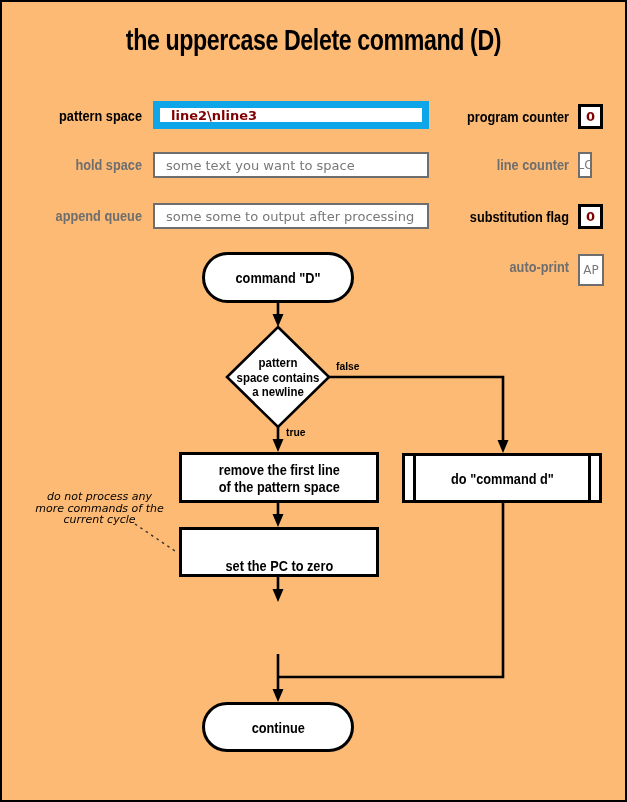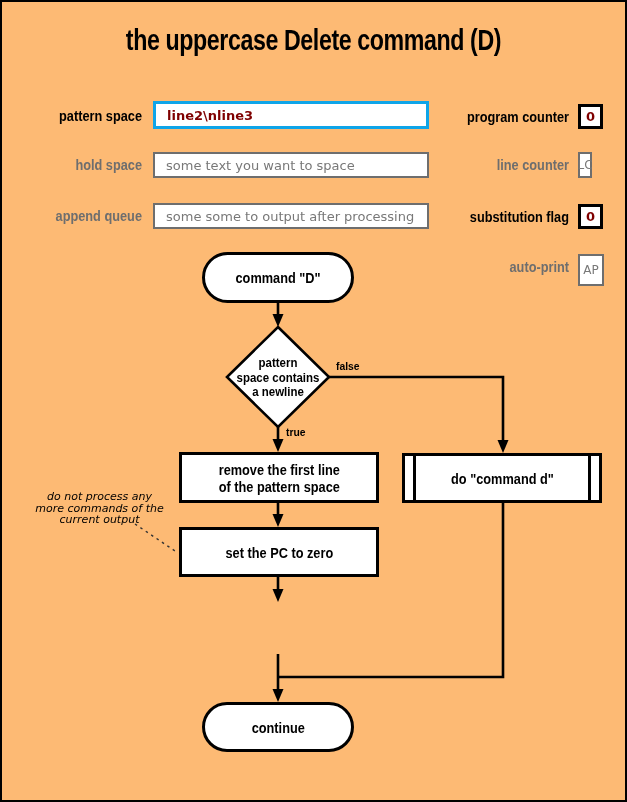--- a/index.html
+++ b/index.html
@@ -19,21 +19,21 @@
     position:absolute;font-weight:bold;font-size:15px;color:#000;
     text-align:right;transform:scaleX(.85);transform-origin:100% 50%;
     white-space:nowrap;line-height:20px;
   }
   .lbl.gray{color:#6e6e6e;}
   
   .vbox{
     position:absolute;box-sizing:border-box;background:#fff;
     border:2px solid #6e6e6e;display:flex;align-items:center;
   }
-  .vbox.active{border:3px solid #0ea5e9;}
+  .vbox.active{border:7px solid #0ea5e9;}
   .vtext{
     font-family:"DejaVu Sans",sans-serif;font-weight:bold;font-size:13px;
     color:#7f0000;padding-left:11px;white-space:nowrap;
   }
   .vtext.gray{font-weight:normal;color:#787878;}
   .sbox{
     position:absolute;box-sizing:border-box;background:#fff;
     border:2px solid #6e6e6e;display:flex;align-items:center;justify-content:center;
   }
   .sbox.active{border:3px solid #000;}
@@ -145,34 +145,34 @@
   <div class="branch-label overlay" style="left:334px;top:358px;">false</div>
   <div class="branch-label overlay" style="left:284px;top:424px;">true</div>
 
   <div class="node proc overlay" style="left:177px;top:450px;width:200px;height:51px;">
     <div class="node-text">
       <div>remove the first line</div>
       <div>of the pattern space</div>
     </div>
   </div>
 
-  <div class="node proc overlay" style="left:177px;top:525px;width:200px;height:50px;">
+  <div class="node proc overlay" style="left:177px;top:525px;width:200px;height:50px;justify-content:flex-end;">
     <span class="node-text">set the PC to zero</span>
   </div>
 
 
   <div class="node proc overlay" style="left:400px;top:451px;width:200px;height:50px;">
     <div class="pbar" style="left:8px;"></div>
     <div class="pbar" style="right:8px;"></div>
     <span class="node-text">do "command d"</span>
   </div>
 
   <div class="node stadium overlay" style="left:200px;top:700px;width:152px;height:50px;border-radius:25px;">
     <span class="node-text">continue</span>
   </div>
 
   <div class="annotation overlay" style="left:25px;top:489px;width:145px;font-style:italic;">
     <div>do not process any</div>
     <div>more commands of the</div>
-    <div>current output</div>
+    <div>current cycle</div>
   </div>
 
 </div>
 
 </body></html>

